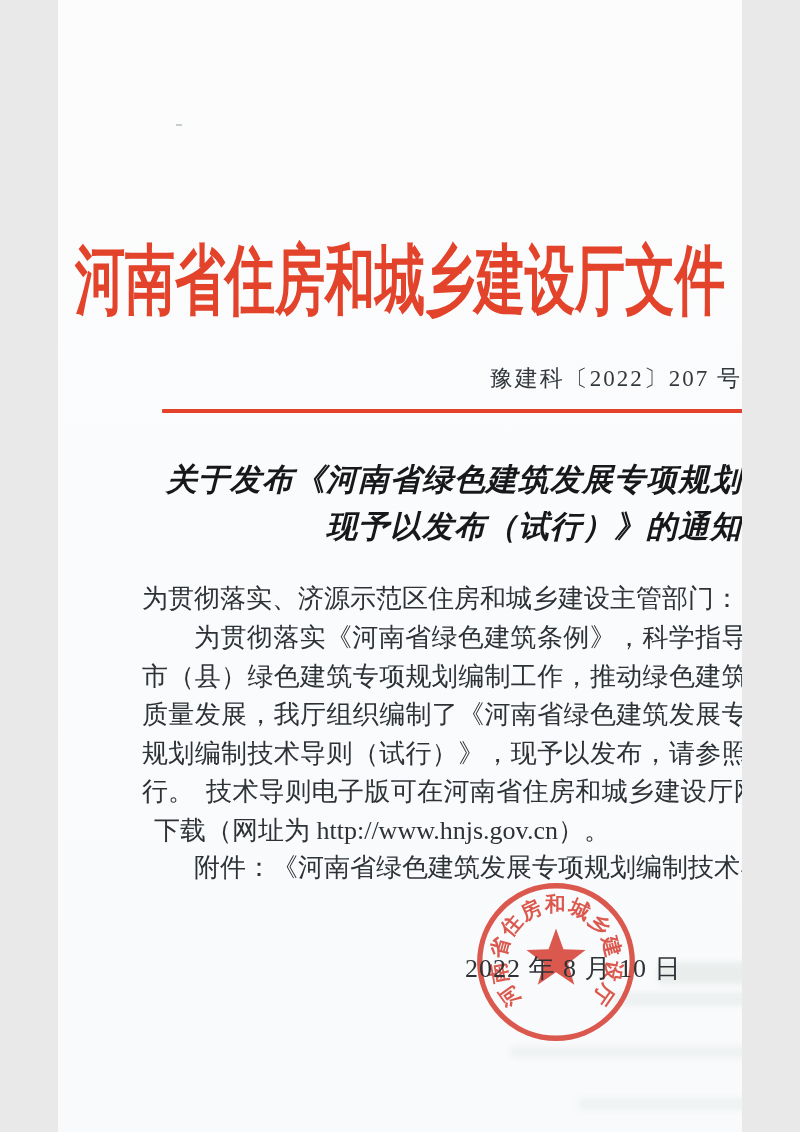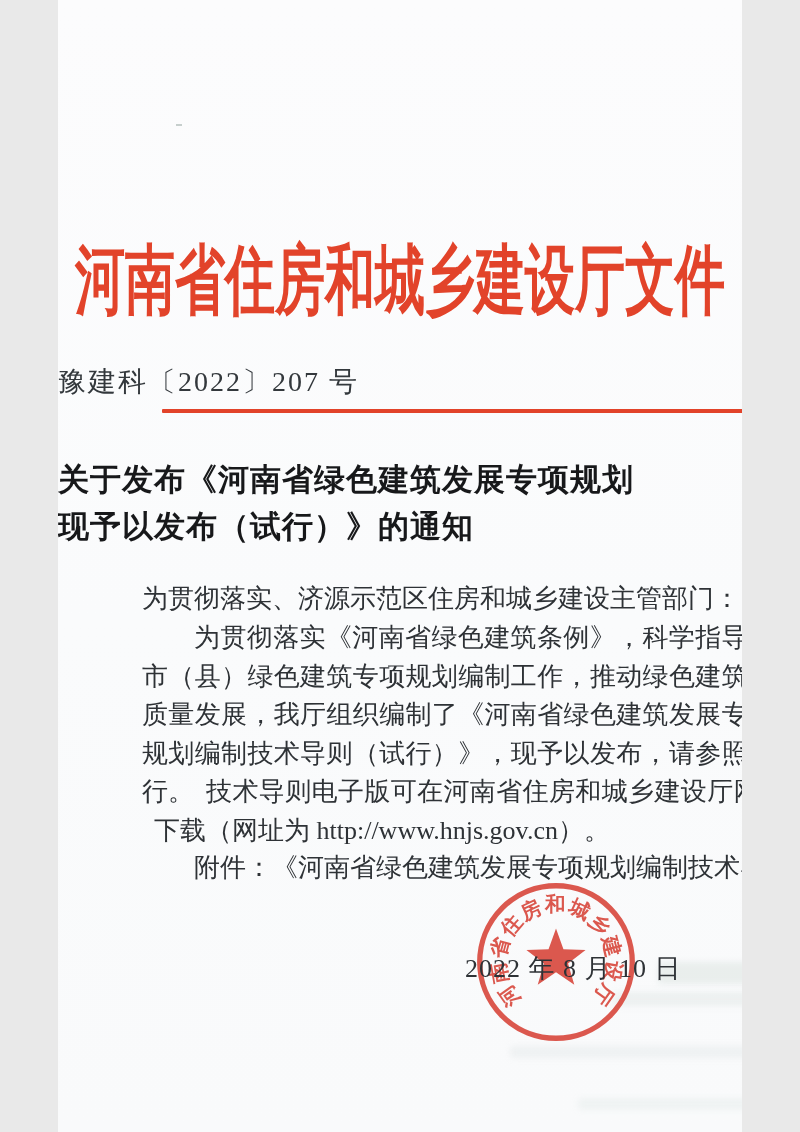--- a/index.html
+++ b/index.html
@@ -25,43 +25,44 @@
     color: #e2432a;
     letter-spacing: 0px;
     white-space: nowrap;
     transform: scaleY(1.52);
     transform-origin: 50% 0;
   }
 
   .doc-number {
     position: absolute;
     top: 363px; left: 0; width: 100%;
-    text-align: left;
-    font-size: 28px;
+    text-align: right;
+    font-size: 23px;
     letter-spacing: 2px;
     color: #33383c;
   }
 
   .red-rule {
     position: absolute;
     top: 409px; left: 104px;
     width: 592px; height: 4px;
     background: #e2432a;
     border-radius: 1px;
   }
 
   .notice-title {
     position: absolute;
     top: 456px; left: 0; width: 100%;
-    text-align: left;
+    text-align: right;
     font-weight: bold;
     font-size: 31px;
     line-height: 47px;
     color: #17181a;
     letter-spacing: 1px;
+    font-style: italic;
   }
 
   .body-text {
     position: absolute;
     left: 84px;
     width: 632px;
     font-size: 26px;
     line-height: 38.5px;
     text-align: justify;
     color: #2e3236;

